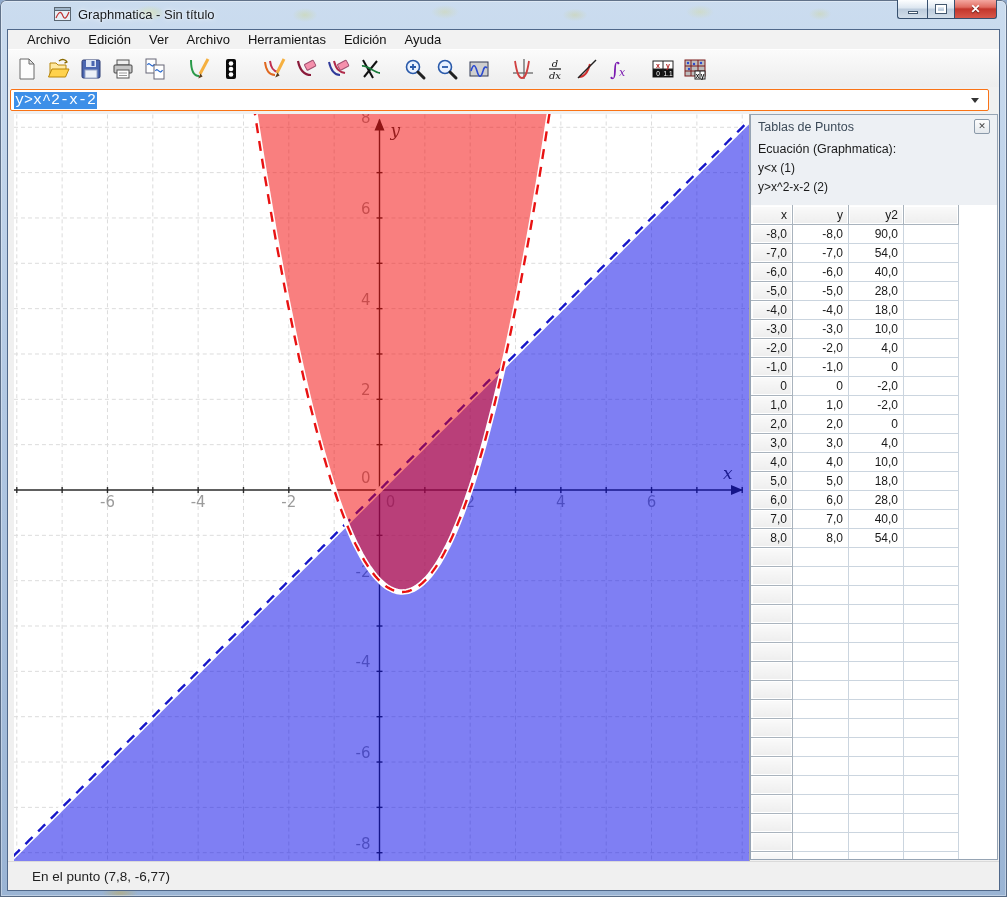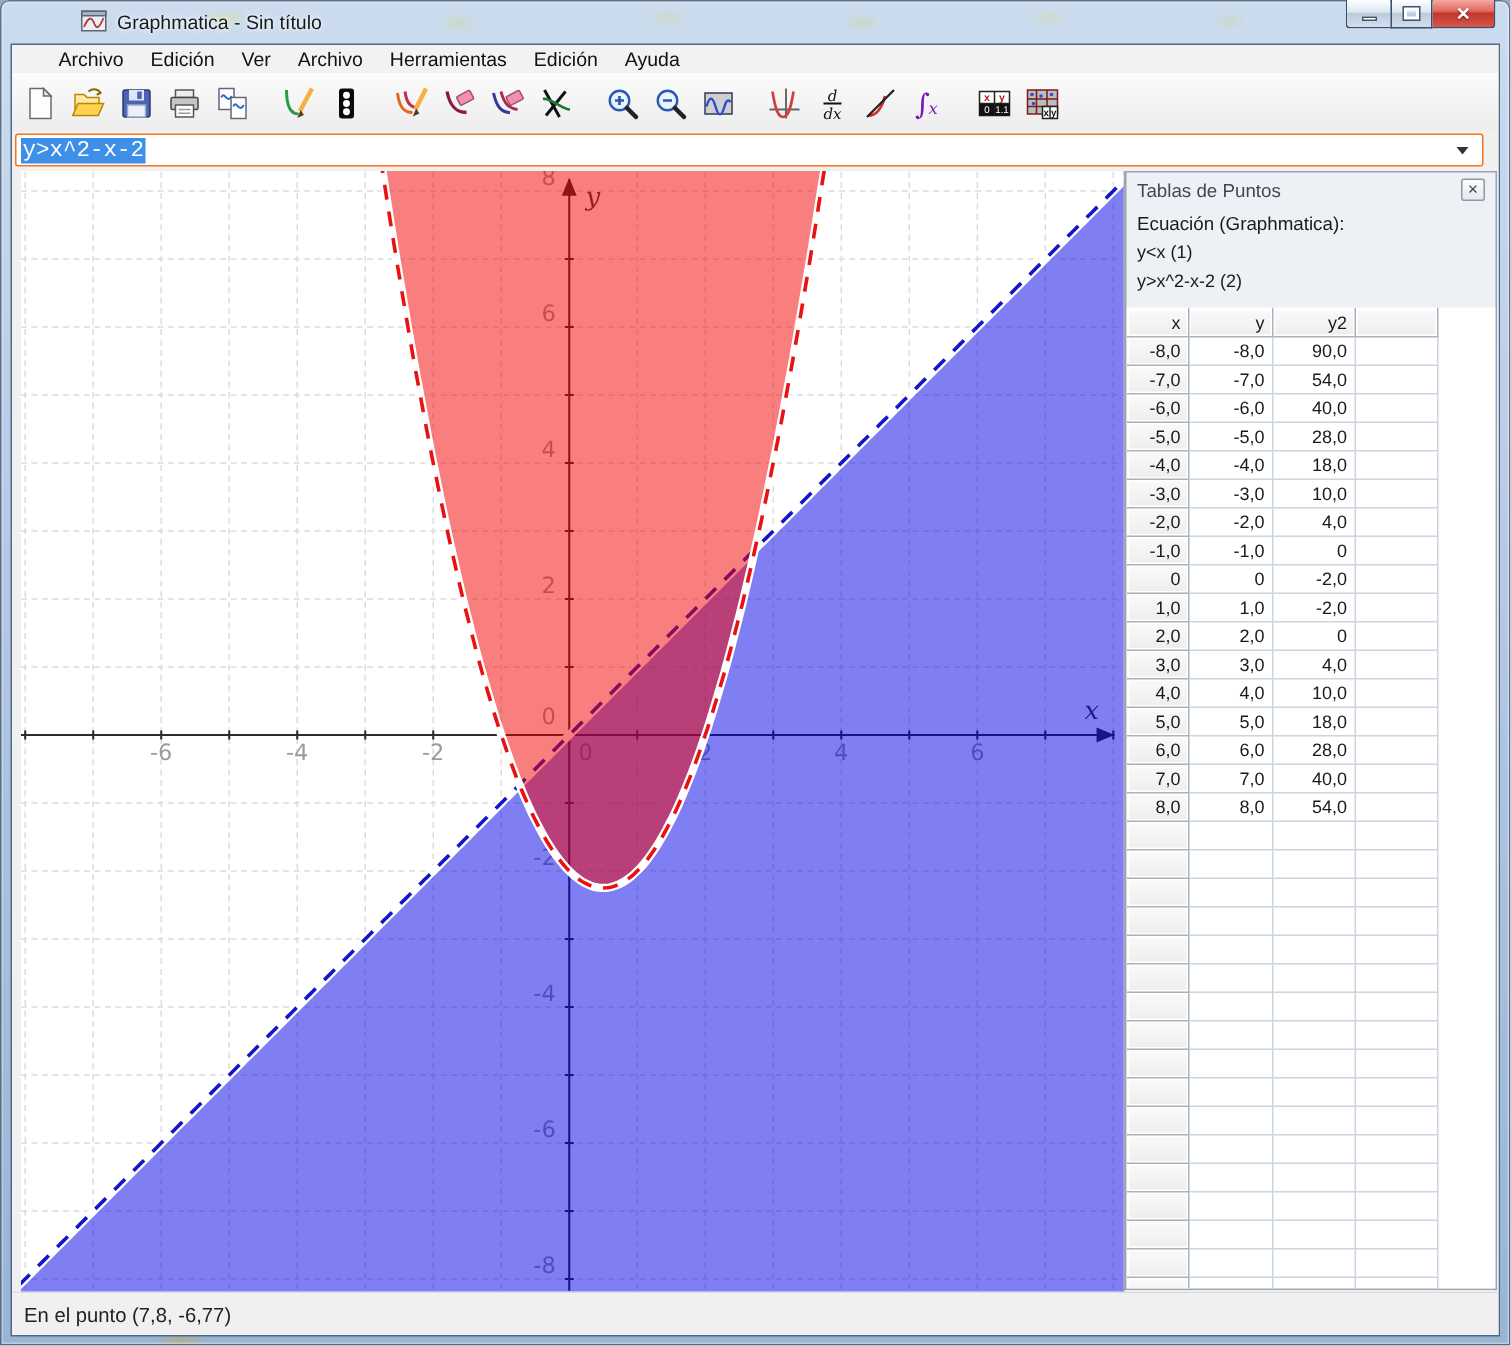--- a/index.html
+++ b/index.html
@@ -31,21 +31,21 @@
   .win-btn.close { width:42px; border-radius:0 0 3px 0; border-left:none;
     background:linear-gradient(180deg,#F4A7A0 0%,#E06B60 40%,#C3362C 50%,#D8574A 100%); }
   .g-min { width:10px; height:3px; background:#fff; border:1px solid #42576E; margin-top:6px; }
   .g-max { width:10px; height:8px; border:2px solid #fff; outline:1px solid #42576E; background:transparent; }
   .g-close { color:#fff; font-size:12px; font-weight:bold; text-shadow:0 1px 1px #5A1511; line-height:1; }
 
   
   .client { position:absolute; left:8px; right:8px; top:30px; bottom:7px; background:#F0F0F0;
     box-shadow: 0 0 0 1px #50688A; display:flex; flex-direction:column; }
 
-  .menubar { height:19px; background:#F2F2F2; display:flex; align-items:center; padding-left:22px; flex:none; }
+  .menubar { height:19px; background:#F2F2F2; display:flex; align-items:center; padding-left:10px; flex:none; }
   .menu-item { font-size:13px; color:#111; padding:2px 9px; }
 
   .toolbar { height:38px; background:linear-gradient(#FBFBFB,#EDEDED); display:flex; align-items:center;
     padding-left:5px; column-gap:5px; flex:none; border-top:1px solid #fff; }
   .tb-btn { width:27px; height:27px; display:flex; align-items:center; justify-content:center; flex:none; }
   .tb-btn.group-start { margin-left:12px; }
   .tb-icon, .tb-icon svg { width:24px; height:24px; display:block; }
 
   .formula-bar { height:27px; background:#F0F0F0; padding:2px 10px 3px 2px; flex:none; }
   .combo { height:22px; background:#fff; border:1px solid #f97316; border-radius:2px; position:relative;
@@ -78,21 +78,21 @@
   table.pts { border-collapse:collapse; table-layout:fixed; width:100%; }
   table.pts td, table.pts th { height:19px; font-size:12px; font-weight:normal; text-align:right;
     padding:0 5px 0 0; border-right:1px solid #CBD5DF; border-bottom:1px solid #CBD5DF; color:#1a1a1a;
     overflow:hidden; white-space:nowrap; }
   table.pts .hdr { background:linear-gradient(#FAFAFA,#EDEDED); border:1px solid #A9B3BD;
     border-top-color:#FDFDFD; border-left-color:#FDFDFD; box-shadow:inset 0 0 0 1px #fff; }
   table.pts .filler { border:none; background:#fff; }
   .c0{width:41px} .c1{width:56px} .c2{width:55px} .c3{width:55px} .c4{width:auto}
 
   .statusbar { height:29px; flex:none; background:#F0F0F0; border-top:1px solid #DADADA;
-    display:flex; align-items:center; padding-left:8px; font-size:13.5px; color:#222; }
+    display:flex; align-items:center; padding-left:24px; font-size:13.5px; color:#222; }
 </style>
 </head>
 <body>
 
 <div class="window" data-name="app-window">
   <div class="titlebar" data-name="title-bar">
     <svg class="app-icon" viewBox="0 0 18 16" data-name="app-icon">
       <rect x="0.5" y="1.5" width="16" height="13" fill="#E8EFF5" stroke="#5A6672"></rect>
       <rect x="0.5" y="1.5" width="16" height="3" fill="#9FB4C8" stroke="#5A6672"></rect>
       <path d="M2 12c3-7 5-7 7-2 1.5 3.5 3 3 6-4" stroke="#C03030" fill="none" stroke-width="1.2"></path>

